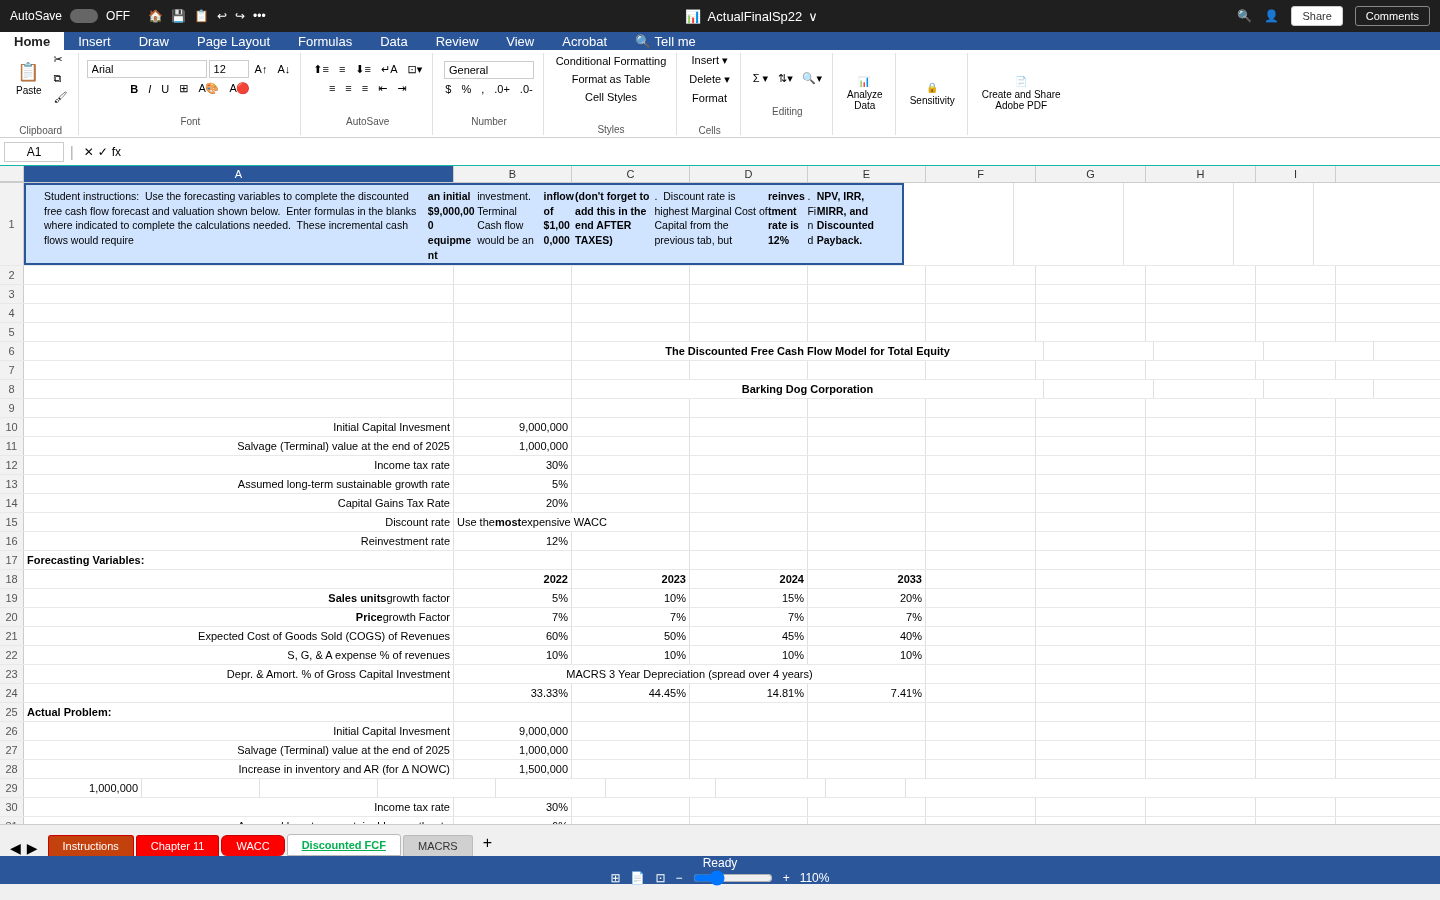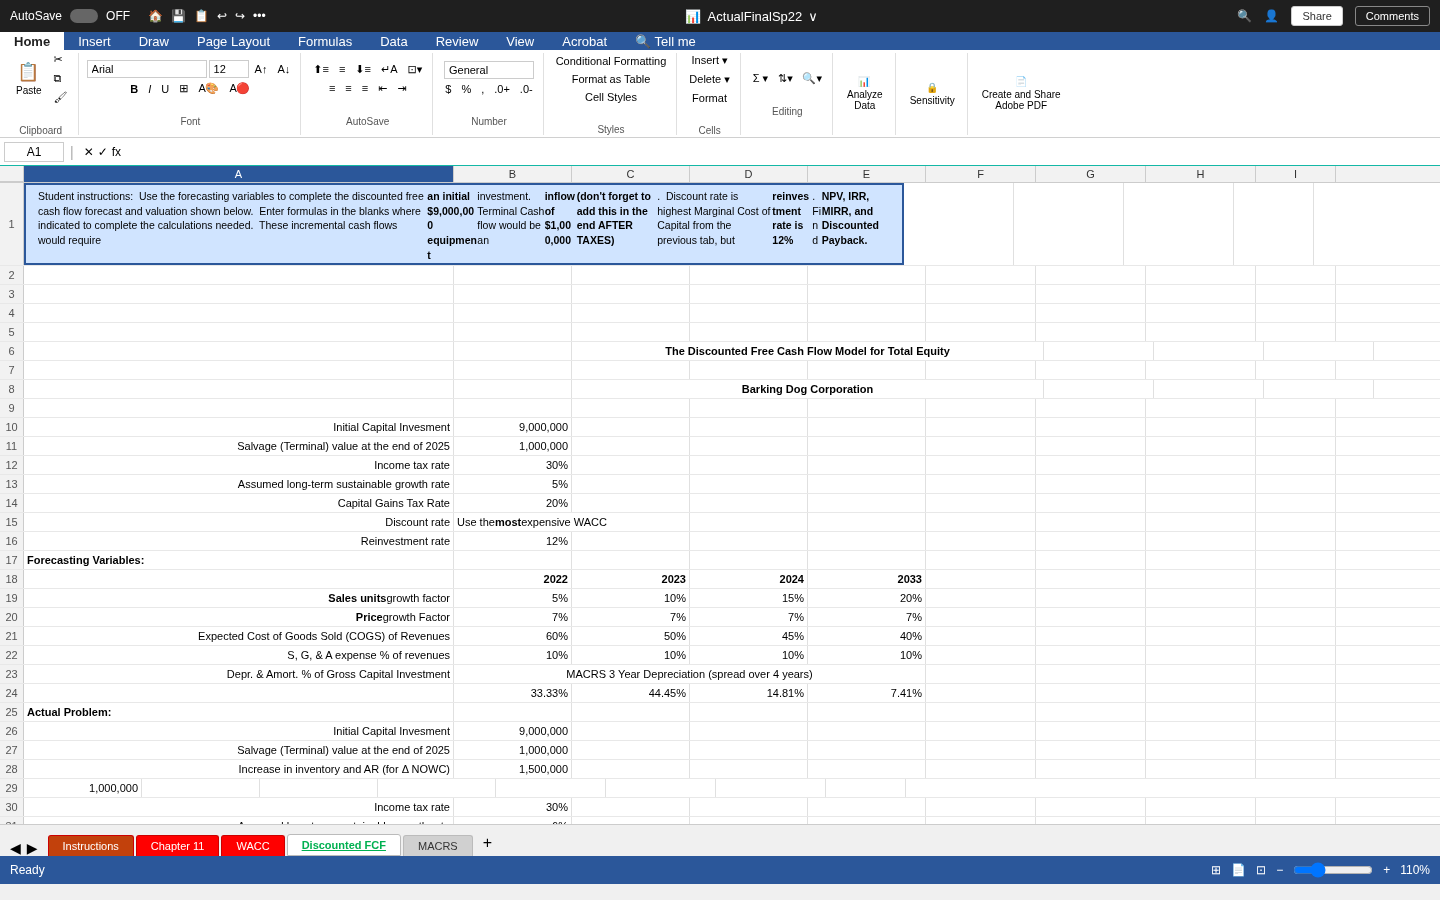--- a/index.html
+++ b/index.html
@@ -226,20 +226,21 @@
     
     .status-bar {
       background: #2b579a;
       color: #fff;
       height: 28px;
       display: flex;
       align-items: center;
       padding: 0 10px;
       justify-content: space-between;
       font-size: 12px;
+      flex-direction: column;
     }
     .status-right { display: flex; align-items: center; gap: 10px; }
     .zoom-slider { width: 80px; }
 
     
     .sheet-tabs {
       background: #f0f0f0;
       border-top: 1px solid #ccc;
       height: 32px;
       display: flex;
@@ -257,30 +258,30 @@
       cursor: pointer;
       color: #333;
     }
     .sheet-tab.active {
       background: #fff;
       font-weight: 600;
       border-bottom: 1px solid #fff;
     }
     .sheet-tab.instructions { background: #c2410c; color: #fff; border-color: #cc0000; }
     .sheet-tab.chapter { background: #ff0000; color: #fff; border-color: #cc0000; }
-    .sheet-tab.wacc { background: #ff0000; color: #fff; border-color: #cc0000; }
+    .sheet-tab.wacc { background: #ff0000; color: #fff; border-color: #cc0000; border-radius: 6px; }
     .sheet-tab.dcf { background: #fff; color: #00b050; font-weight: bold; border-color: #bbb; text-decoration: underline; }
     .sheet-tab-add { padding: 4px 8px; background: none; border: none; font-size: 16px; cursor: pointer; }
 
     .instructions-cell {
       font-size: 10.5px;
       line-height: 1.5;
       white-space: normal;
       word-break: break-word;
-      padding: 4px 12px;
+      padding: 4px 18px;
       align-items: flex-start;
     }
     .row1 { min-height: 82px; }
 
     .grid-row.row1 .rn { height: 82px; }
 
     .cell-a.instructions-cell { width: 880px; min-width: 880px; }
   </style>
 </head>
 <body>

